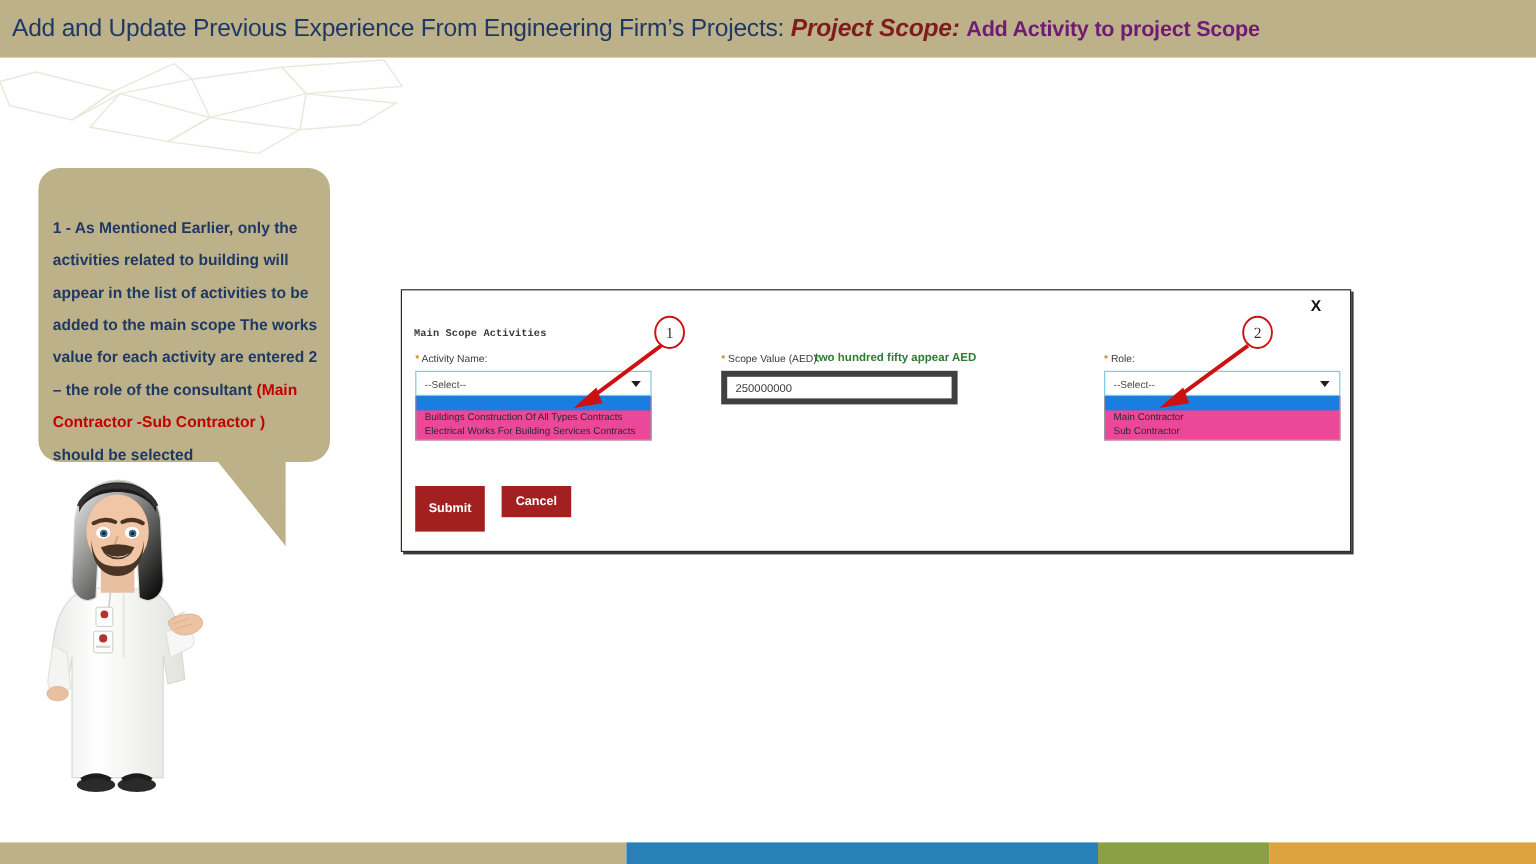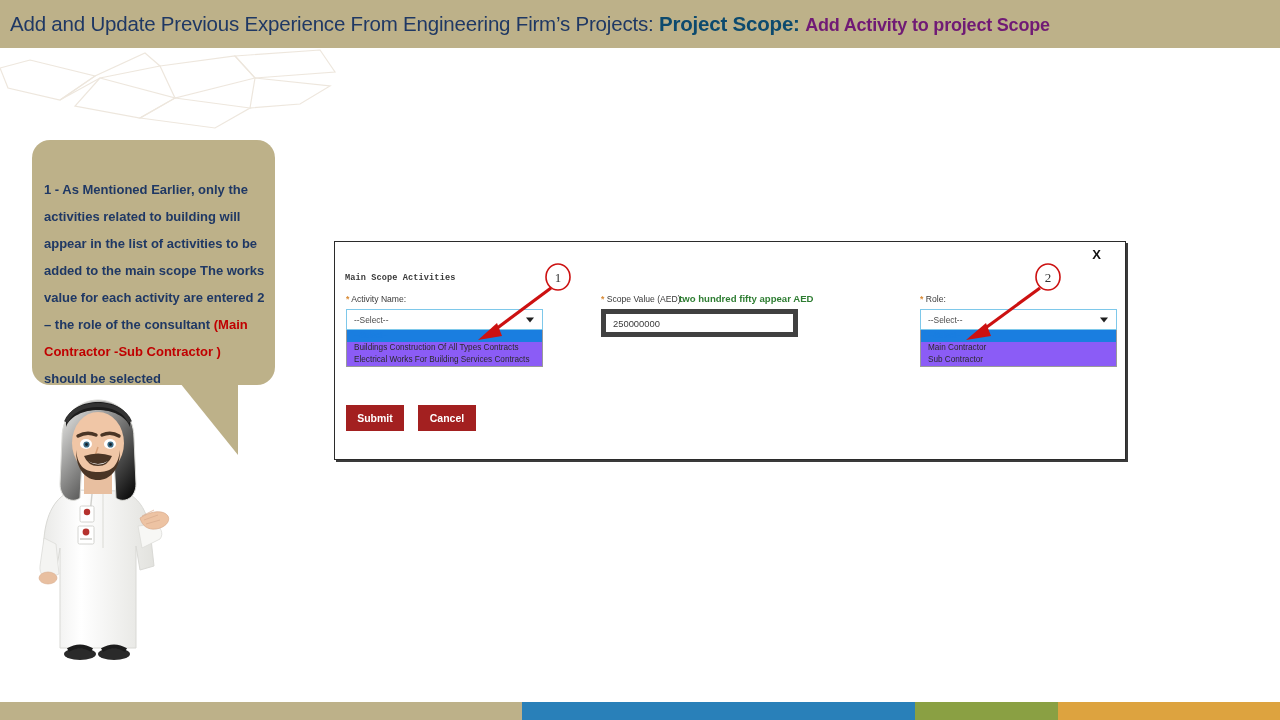--- a/index.html
+++ b/index.html
@@ -18,21 +18,21 @@
     display: flex; align-items: center;
   }
   #header-title {
     padding-left: 10px;
     font-size: 20.5px;
     font-weight: bold;
     letter-spacing: -0.2px;
     white-space: nowrap;
   }
   .t-main  { color: #1f3864; font-weight: normal; }
-  .t-blue  { color: #0c4a6e; font-weight: bold; }
+  .t-blue  { color: #7f1d1d; font-weight: bold; font-style: italic; }
   .t-grey  { color: #701a75; font-weight: bold; font-size: 18px; }
 
   
   #deco {
     position: absolute; left: 0; top: 48px; width: 340px; height: 115px;
     opacity: .45; pointer-events: none;
   }
 
   
   #bubble {
@@ -102,21 +102,21 @@
   .caret {
     position: absolute; right: 8px; top: 50%; transform: translateY(-50%);
     width: 0; height: 0;
     border-left: 4px solid transparent;
     border-right: 4px solid transparent;
     border-top: 5px solid #1f1f1f;
   }
   .optlist {
     width: 197px;
     border: 1px solid #9a9a9a; border-top: none;
-    background: #8b5cf6;
+    background: #ec4899;
   }
   .opt {
     font-size: 8.2px; color: #2b2b2b;
     padding: 1px 0 1px 7px;
     line-height: 10px;
     white-space: nowrap;
   }
   .opt.sel { background: #1a7ee0; color: #1a7ee0; }
 
   .textbox {
@@ -137,21 +137,21 @@
   .btn {
     position: absolute;
     background: #a32020;
     color: #ffffff;
     font-size: 10.5px; font-weight: bold;
     border: none;
     display: flex; align-items: center; justify-content: center;
     cursor: pointer;
     font-family: "Liberation Sans", sans-serif;
   }
-  #btn-submit { left: 11px; top: 163px; width: 58px; height: 26px; }
+  #btn-submit { left: 11px; top: 163px; width: 58px; height: 38px; }
   #btn-cancel { left: 83px; top: 163px; width: 58px; height: 26px; }
 
   
   #callouts { position: absolute; left: 0; top: 0; width: 1280px; height: 720px; pointer-events: none; }
 
   
   #bottom { position: absolute; left: 0; bottom: 0; width: 1280px; height: 18px; display: flex; }
   #bottom .seg { height: 18px; }
 </style>
 </head>

